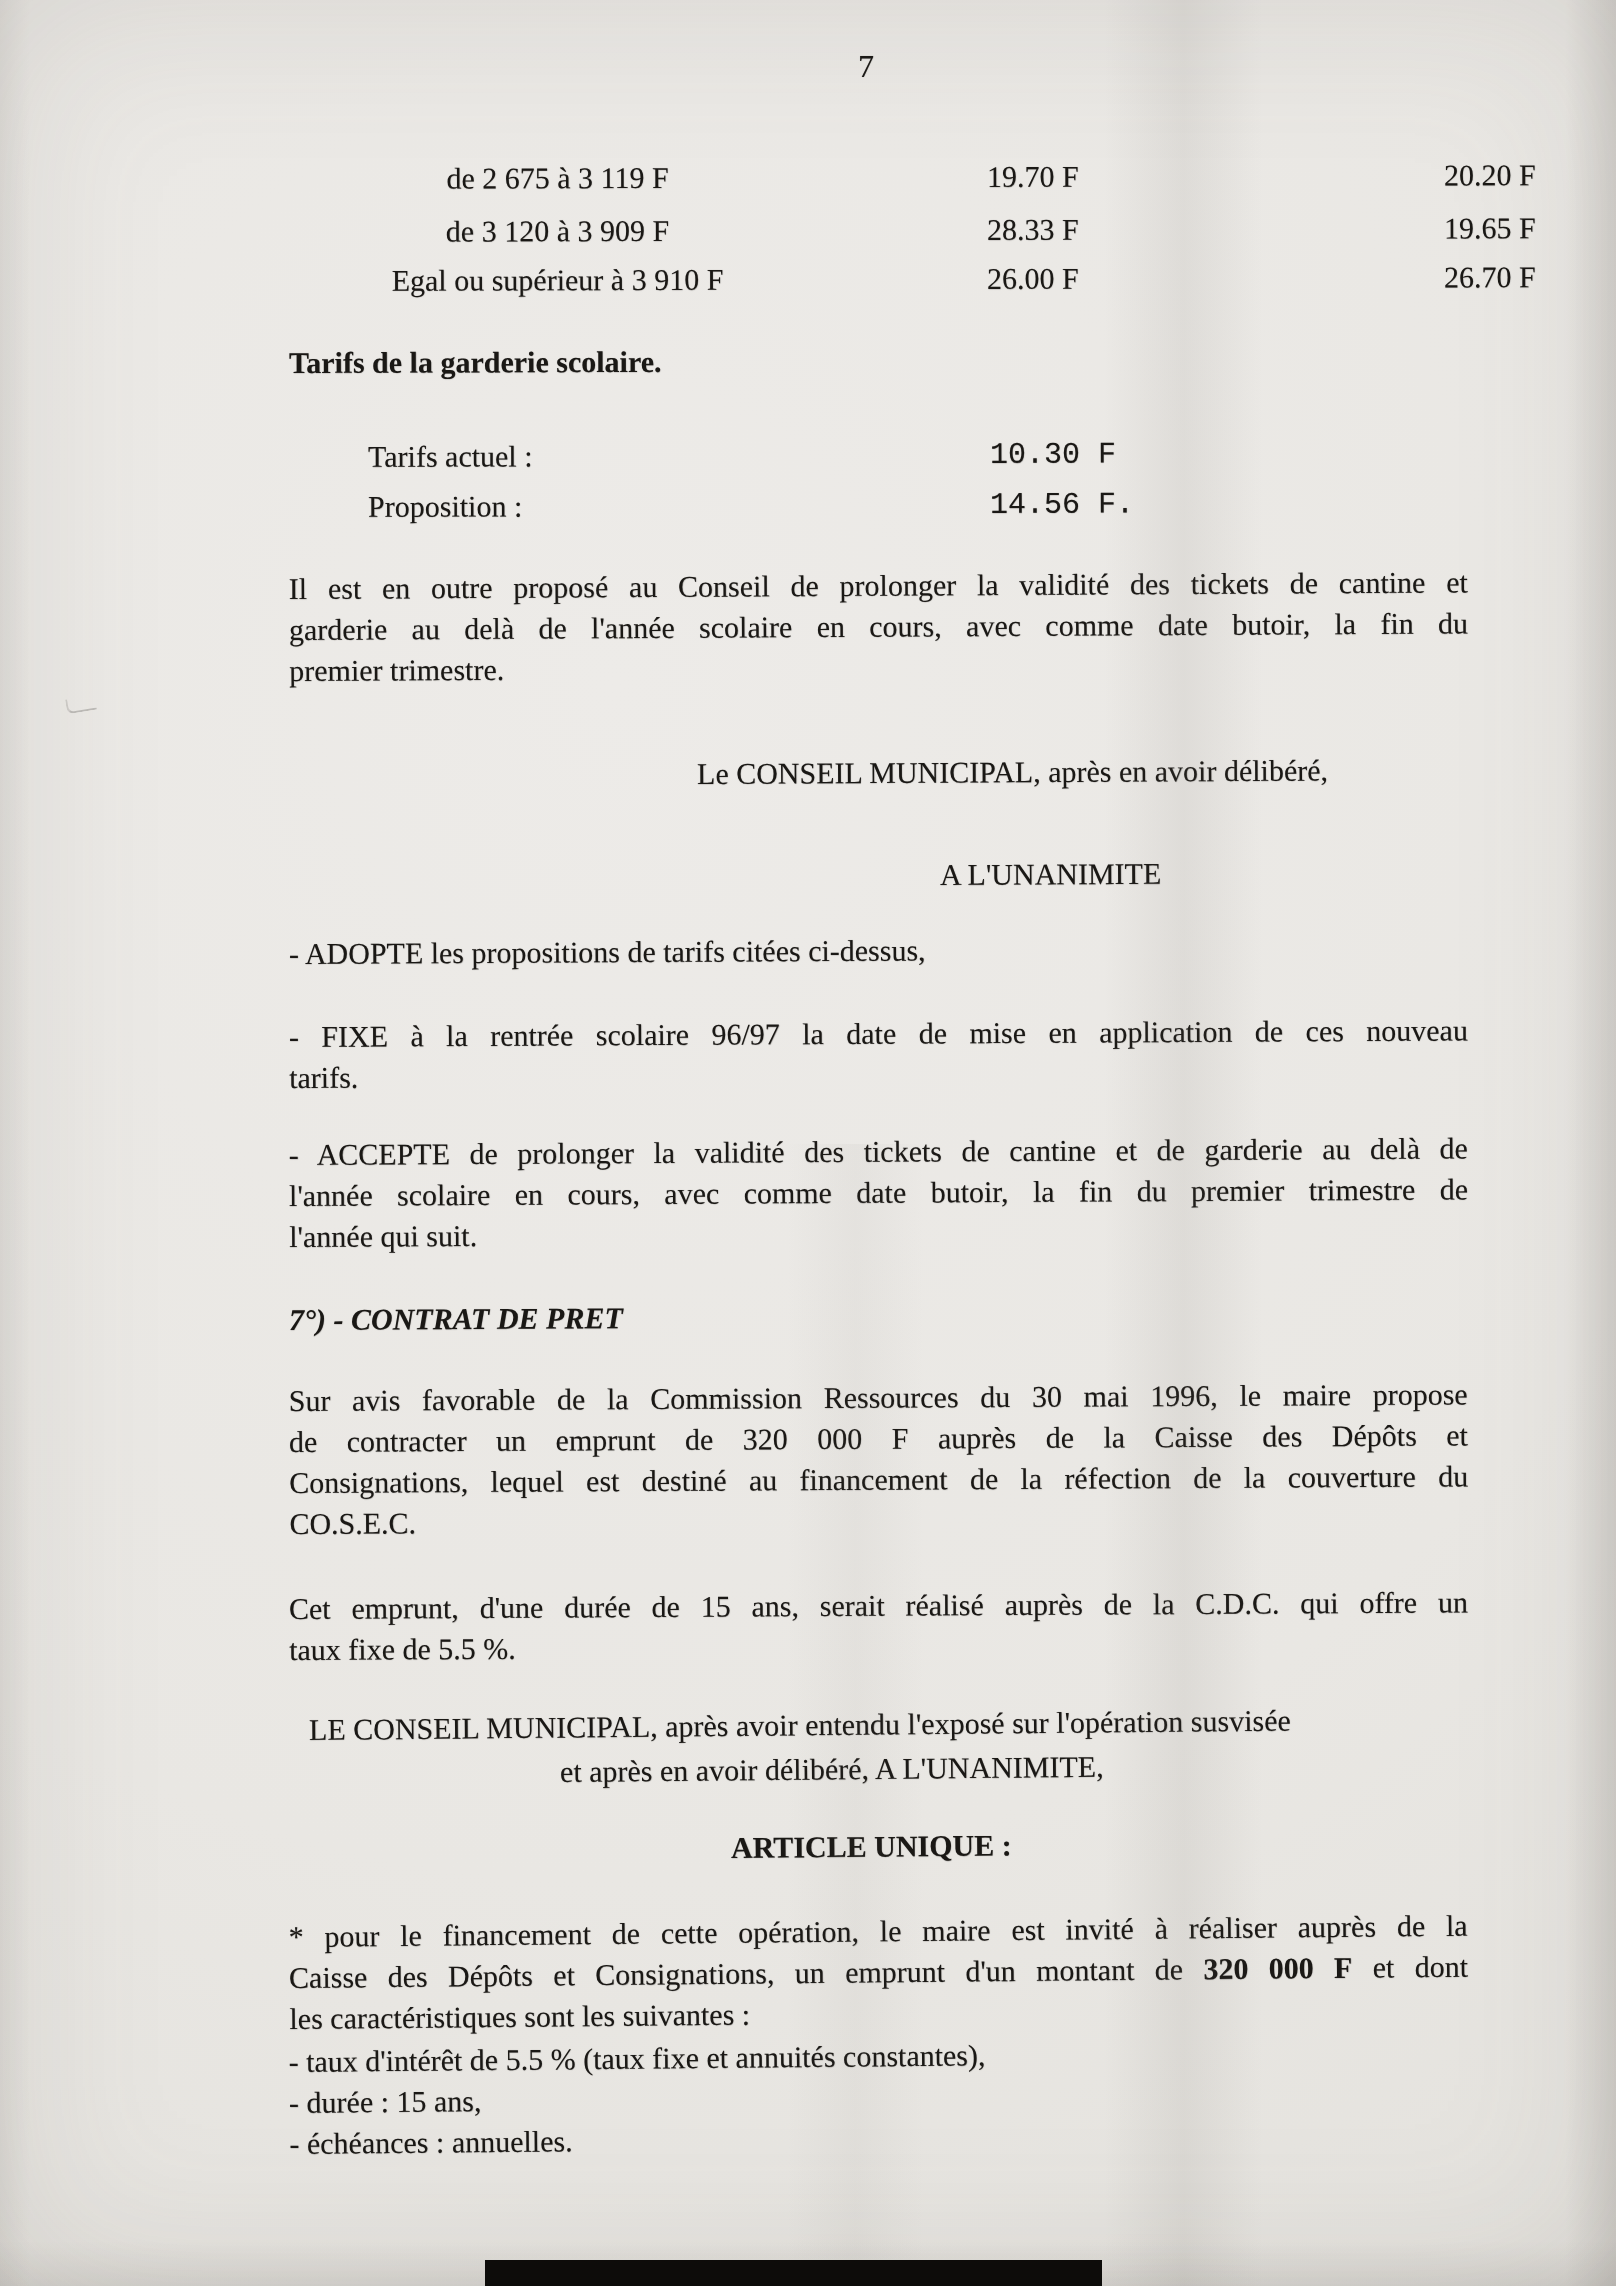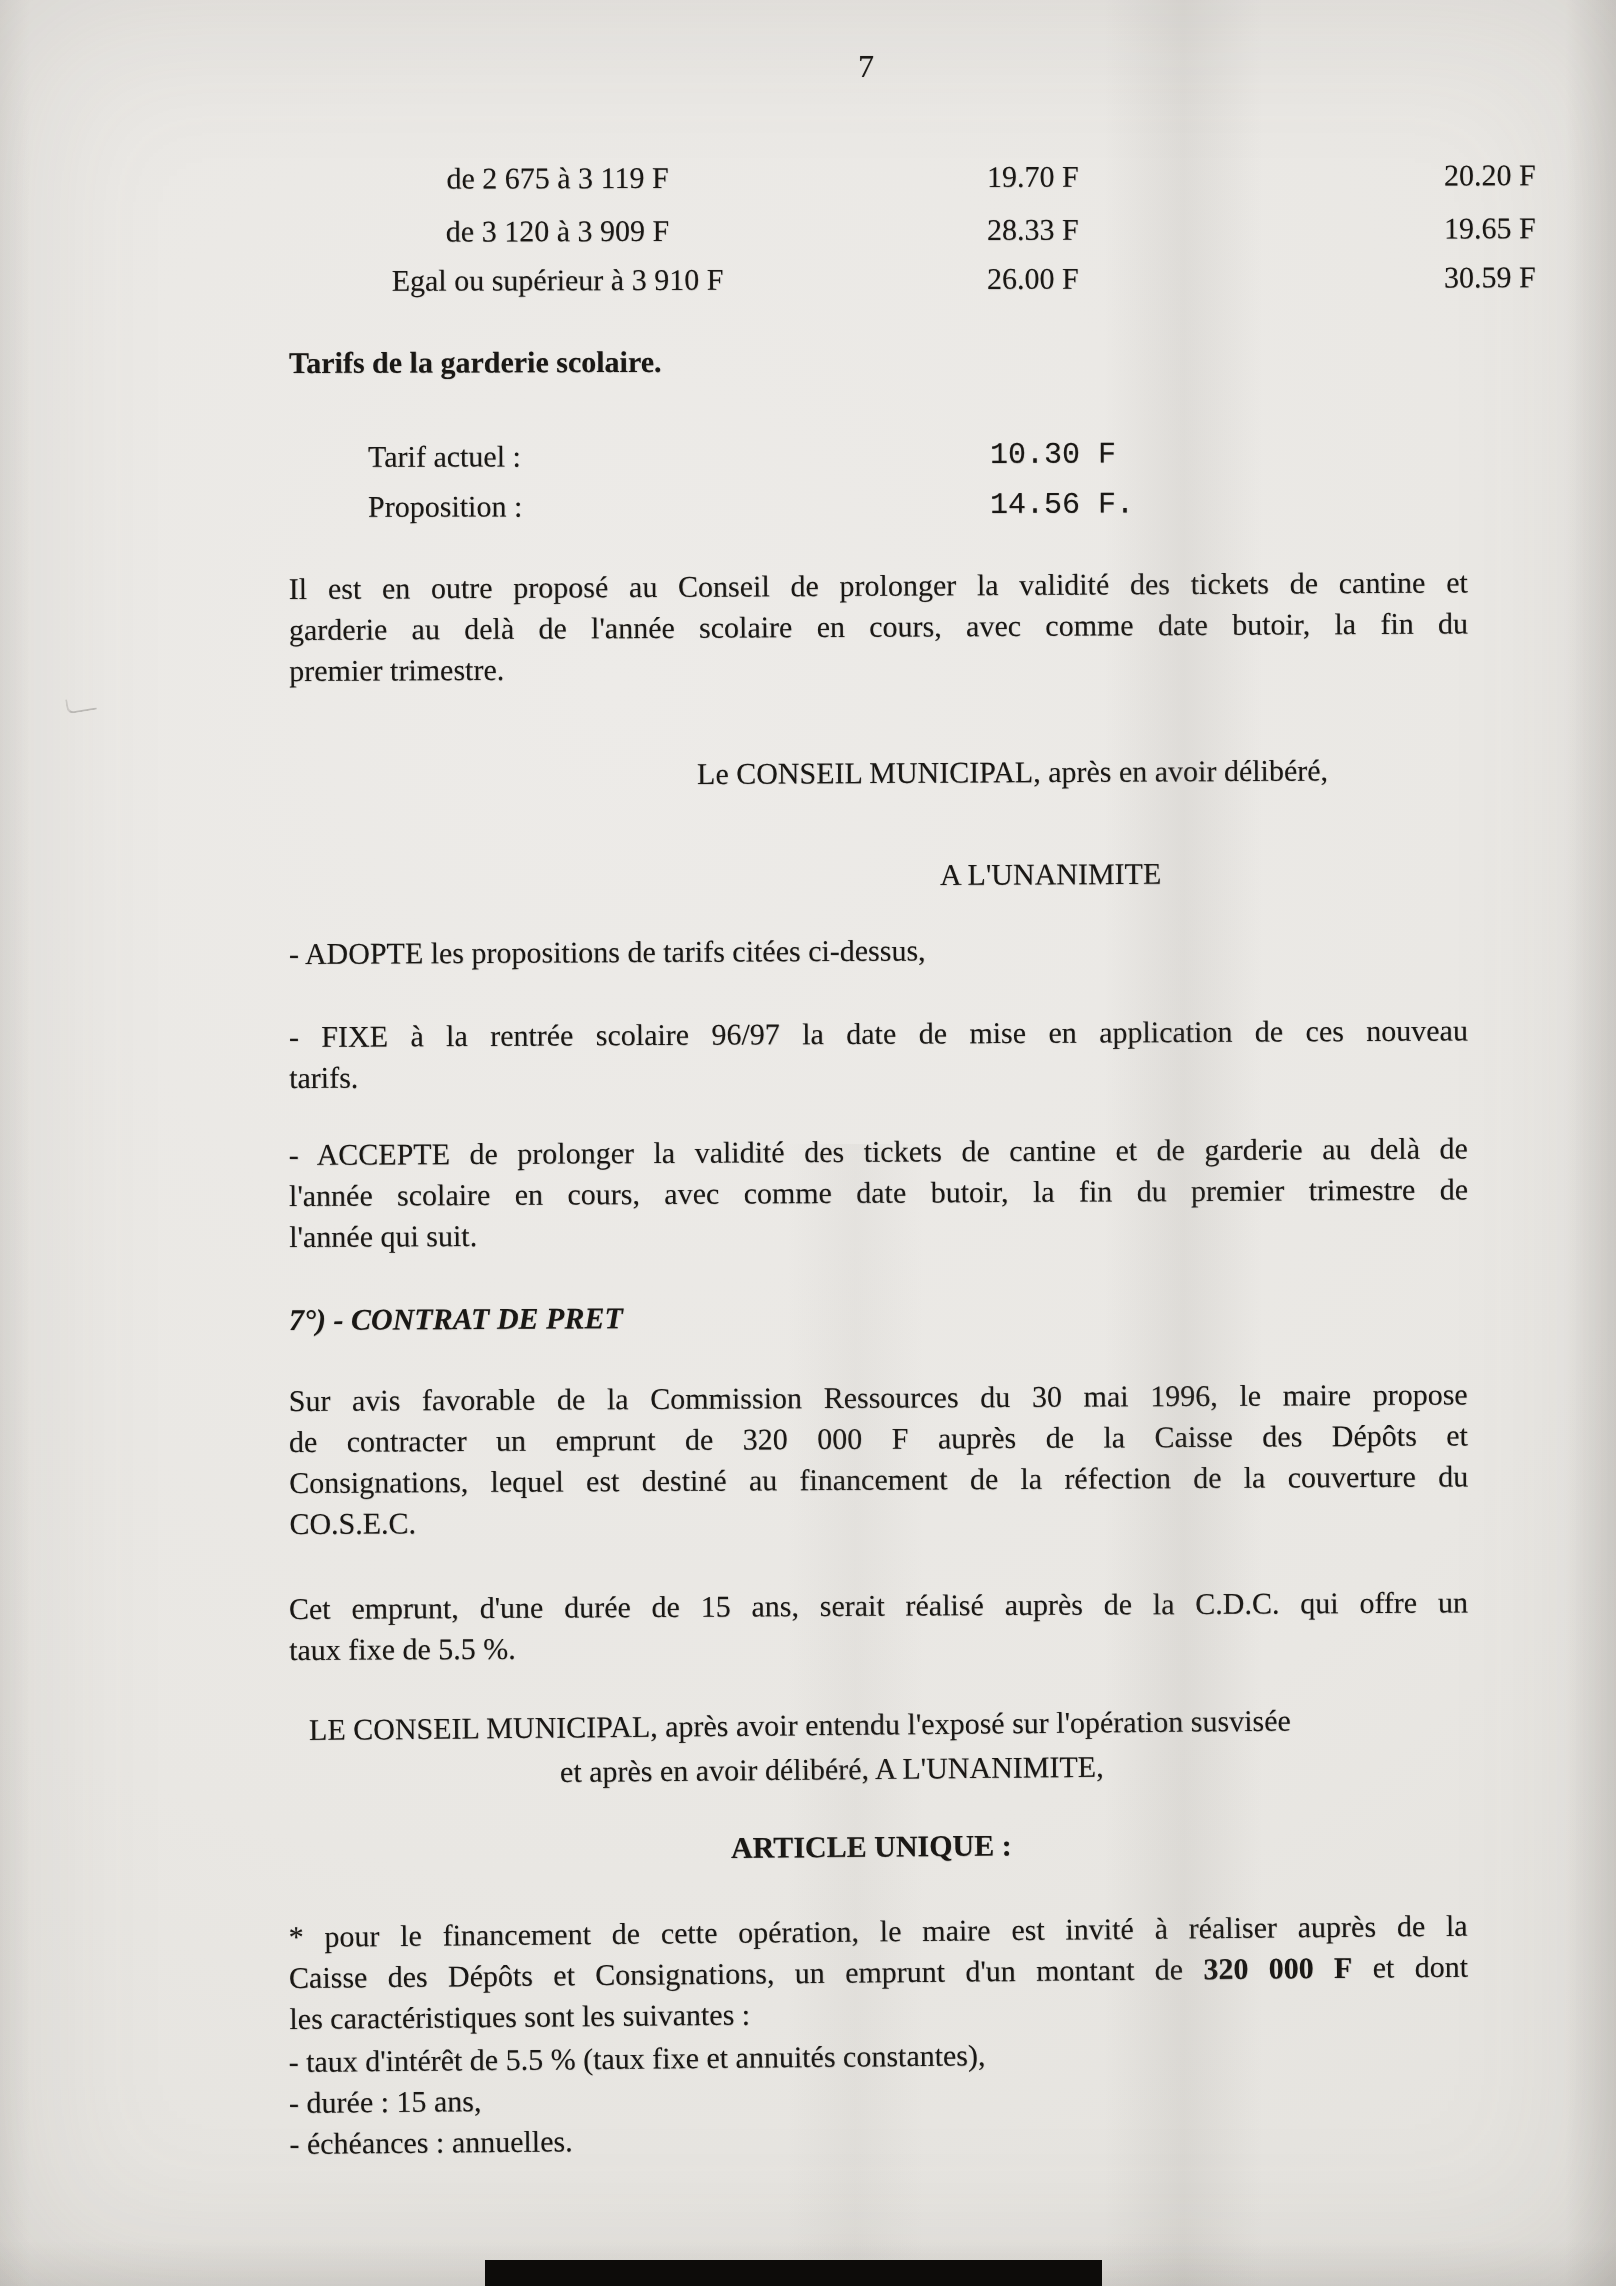--- a/index.html
+++ b/index.html
@@ -89,28 +89,28 @@
       <span class="t-v3">20.20 F</span>
     </div>
     <div class="blk t-row tiltA" style="top:207px;">
       <span class="t-label">de 3 120 à 3 909 F</span>
       <span class="t-v2">28.33 F</span>
       <span class="t-v3">19.65 F</span>
     </div>
     <div class="blk t-row tiltA" style="top:256px;">
       <span class="t-label">Egal ou supérieur à 3 910 F</span>
       <span class="t-v2">26.00 F</span>
-      <span class="t-v3">30.59 F</span>
+      <span class="t-v3">26.70 F</span>
     </div>
   </div>
 
   <div class="blk bold tiltA" style="left:289px; top:342px;">Tarifs de la garderie scolaire.</div>
 
   <div class="blk g-row tiltA" style="top:437px;">
-    <span class="g-label">Tarif actuel :</span>
+    <span class="g-label">Tarifs actuel :</span>
     <span class="g-value">10.30 F</span>
   </div>
   <div class="blk g-row tiltA" style="top:487px;">
     <span class="g-label">Proposition :</span>
     <span class="g-value">14.56 F.</span>
   </div>
 
   <div class="blk para tiltB" style="top:568px;">
     <div class="jline">Il est en outre proposé au Conseil de prolonger la validité des tickets de cantine et</div>
     <div class="jline">garderie au delà de l'année scolaire en cours, avec comme date butoir, la fin du</div>

